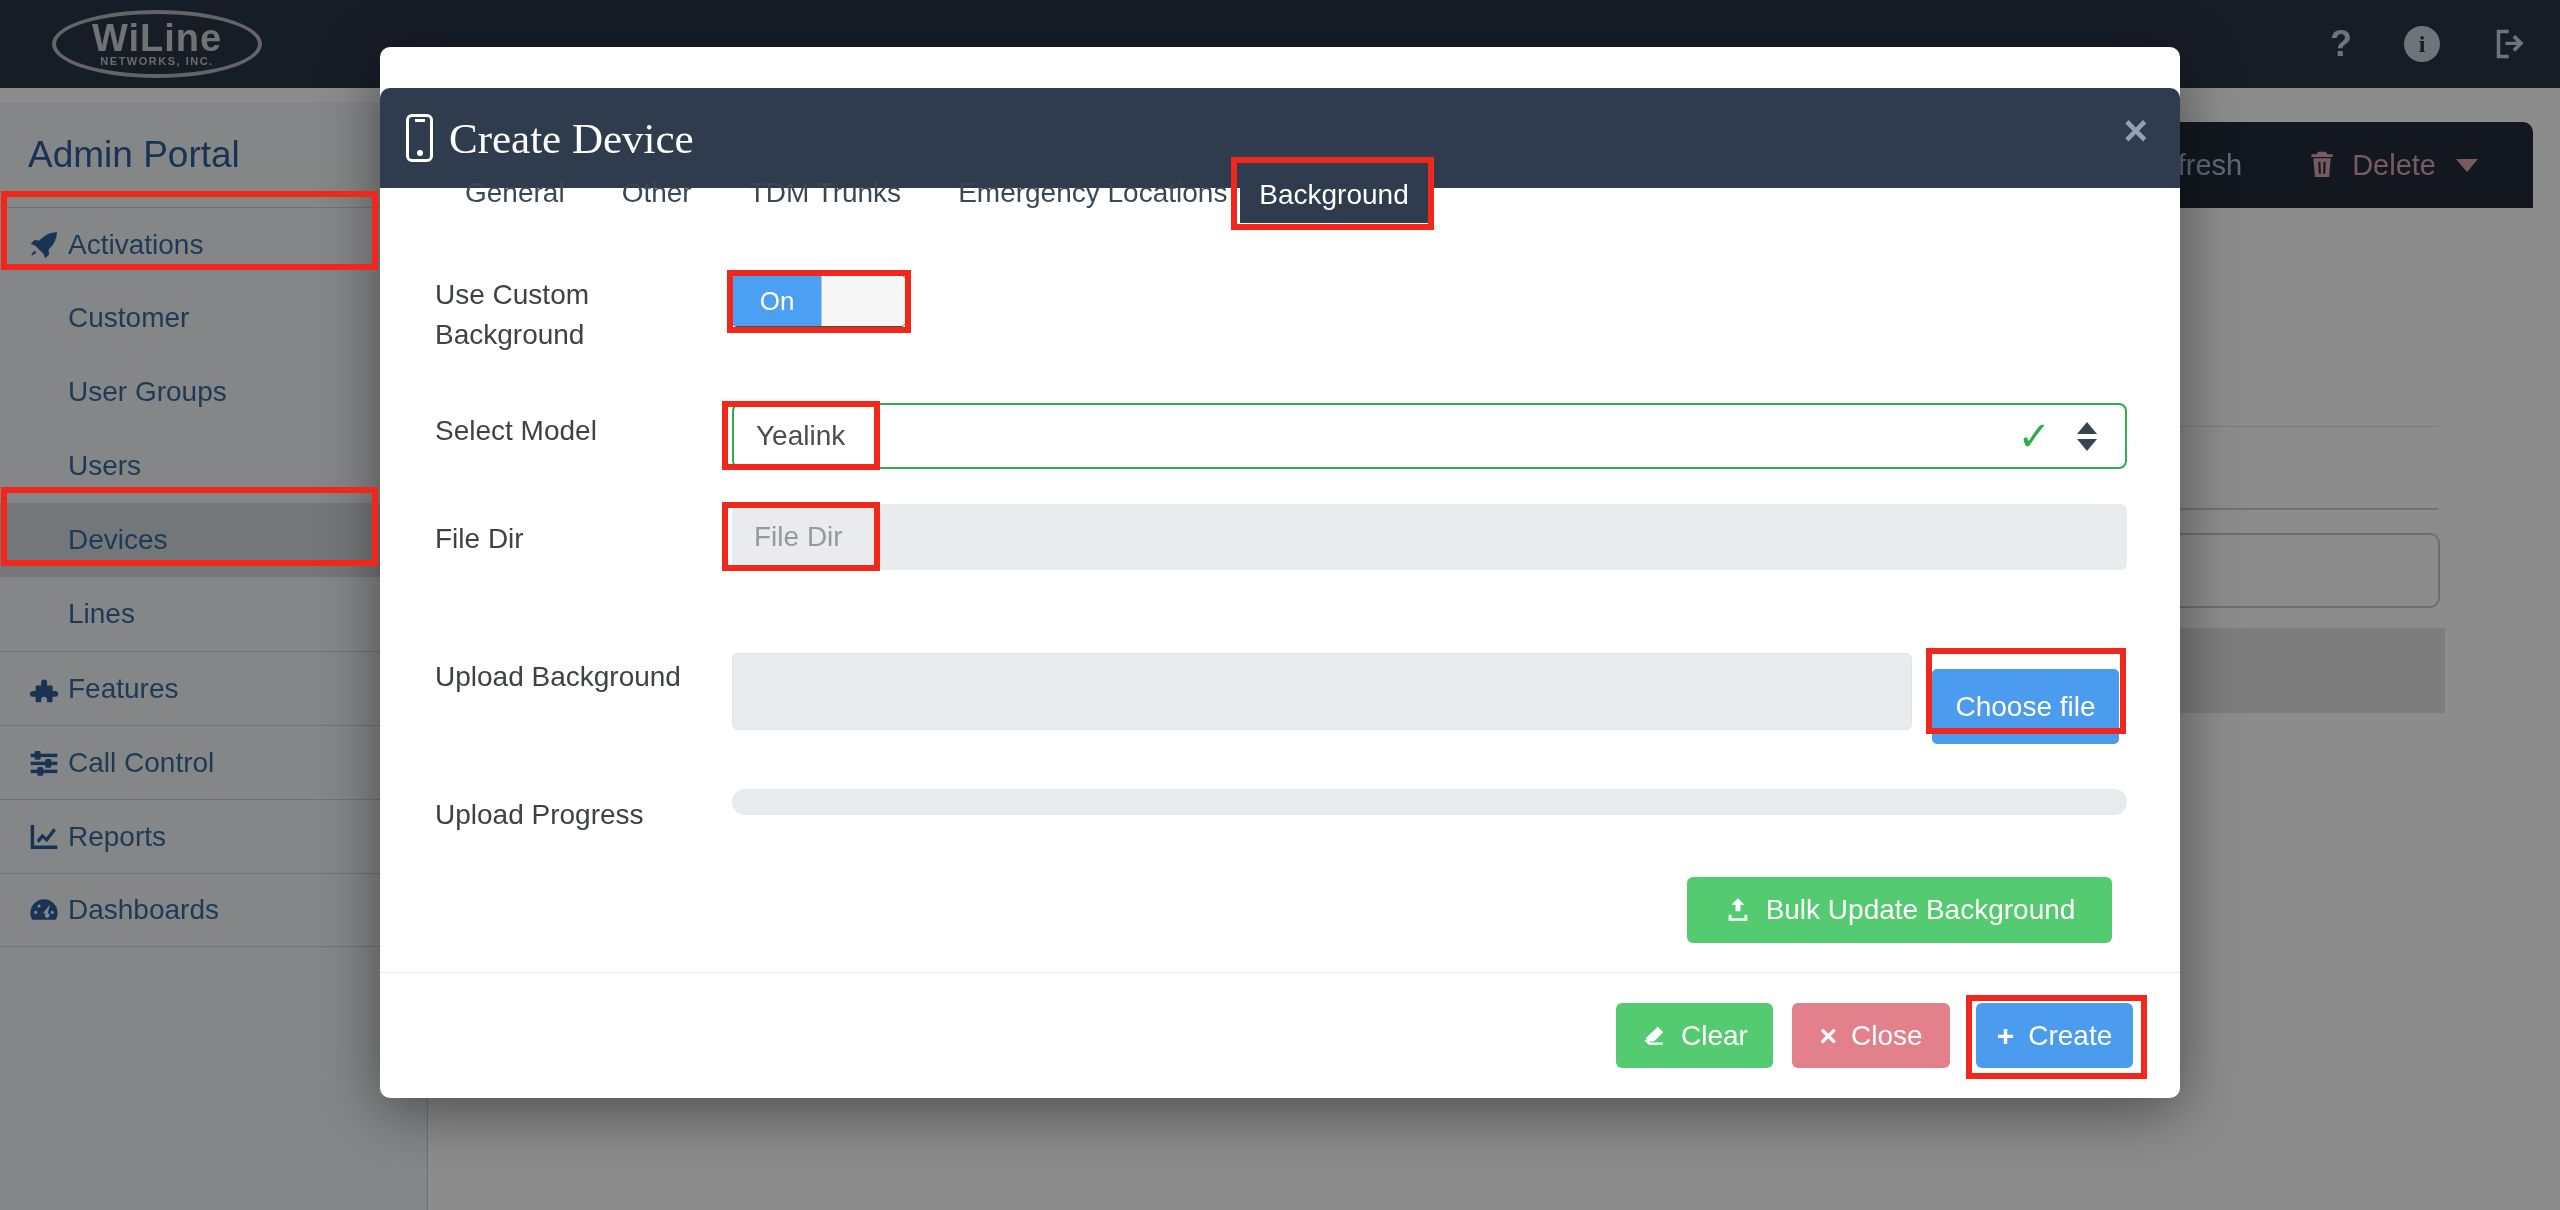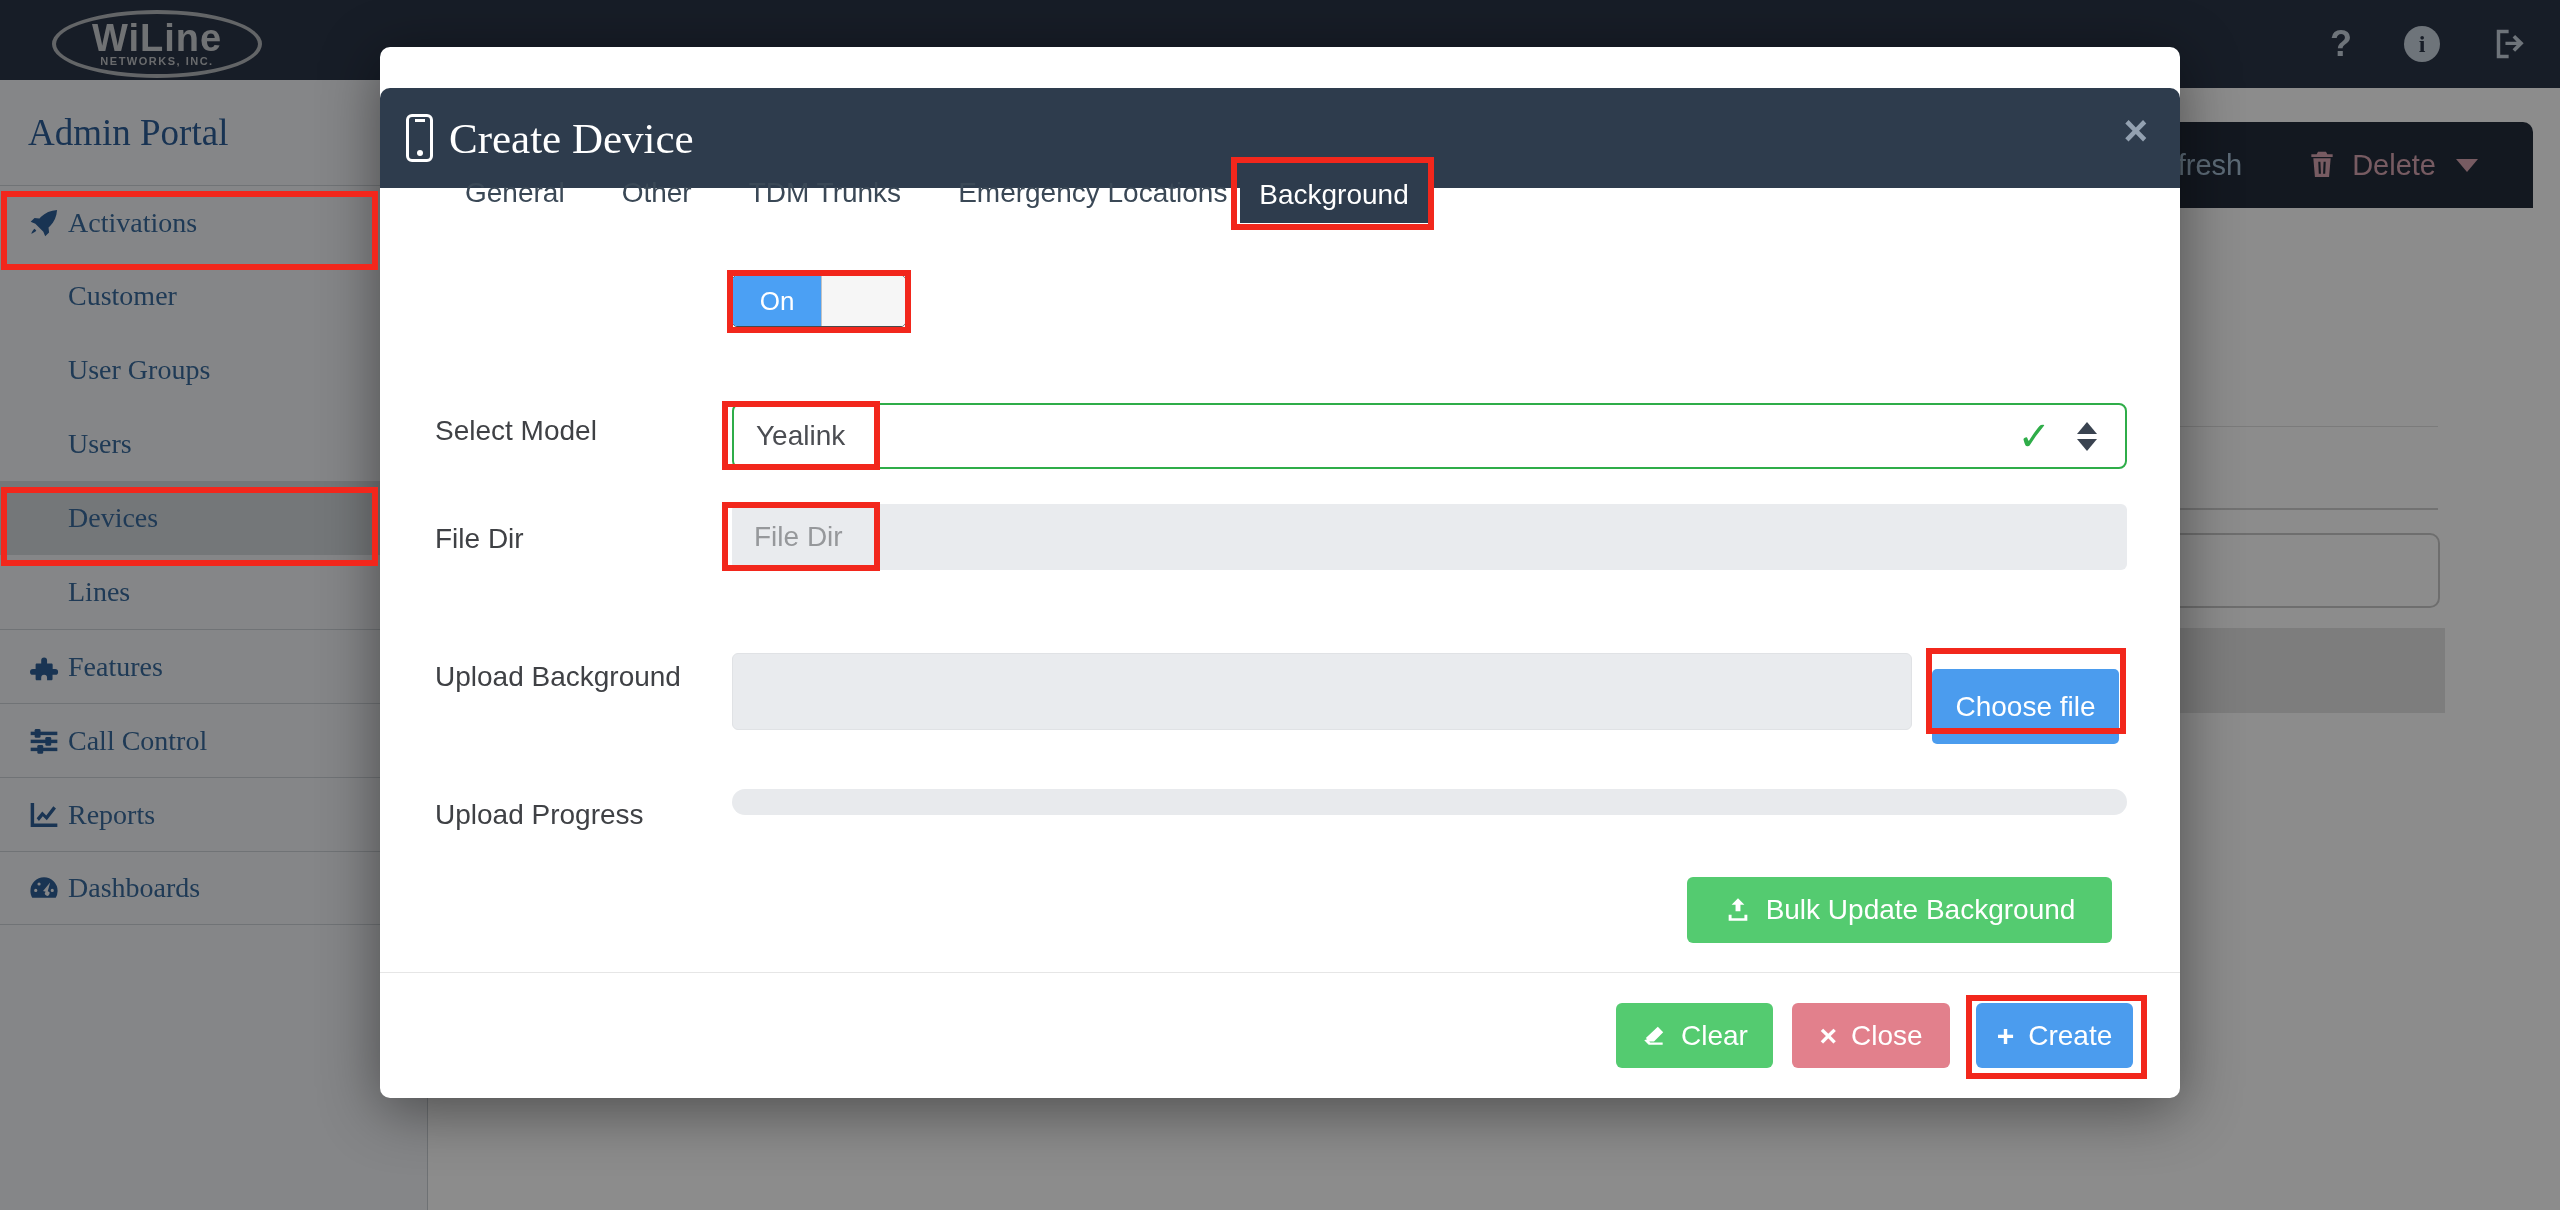--- a/index.html
+++ b/index.html
@@ -14,22 +14,22 @@
   .brand-line1{font-size:38px;font-weight:bold;color:#cdd0d3;letter-spacing:1px;line-height:34px;}
   .brand-line2{font-size:11px;font-weight:bold;color:#bfc2c5;letter-spacing:1.5px;}
   .nav-icons{position:absolute;right:30px;top:0;height:88px;display:flex;align-items:center;gap:52px;color:#c9d4de;}
   .nav-q{font-size:36px;font-weight:bold;cursor:pointer;}
   .nav-info{width:36px;height:36px;border-radius:50%;background:#c9d4de;color:#2b3548;display:flex;
             align-items:center;justify-content:center;font-weight:bold;font-size:24px;
             font-family:"Liberation Serif",serif;cursor:pointer;}
   .nav-out{width:38px;height:38px;cursor:pointer;}
 
   
-  .sidebar{position:absolute;left:0;top:80px;width:428px;bottom:0;background:#f3f5f7;
-           border-right:1px solid #c9ced3;z-index:1;font-family:Liberation Serif, serif;}
+  .sidebar{position:absolute;left:0;top:102px;width:428px;bottom:0;background:#f3f5f7;
+           border-right:1px solid #c9ced3;z-index:1;}
   .sidebar-title{height:105px;display:flex;align-items:center;padding-left:28px;
                  font-size:37px;color:#2c5d97;font-weight:500;}
   .s-item{position:relative;height:74px;display:flex;align-items:center;padding-left:68px;
           font-size:28px;color:#3a6b9d;cursor:pointer;}
   .s-item.b-top{border-top:1px solid #ccd1d7;}
   .s-item.b-bot{border-bottom:1px solid #ccd1d7;}
   .s-item.active{background:#d4d9dd;}
   .s-icon{position:absolute;left:28px;top:50%;transform:translateY(-50%);width:32px;height:32px;color:#2f5f97;}
   .s-icon svg{width:100%;height:100%;fill:currentColor;}
 
@@ -246,20 +246,21 @@
     <nav class="tabs">
       <span class="tab">General</span>
       <span class="tab">Other</span>
       <span class="tab">TDM Trunks</span>
       <span class="tab">Emergency Locations</span>
     </nav>
     <span class="tab-active">Background</span>
 
     <div class="modal-body">
 
+      <div class="f-label" style="top:228px;">Use Custom Background</div>
       <div class="toggle">
         <div class="toggle-on">On</div>
         <div class="toggle-off"></div>
       </div>
 
       <div class="f-label" style="top:364px;">Select Model</div>
       <div class="select">
         <span class="select-value">Yealink</span>
         <span class="select-check">✓</span>
         <span class="select-caret">

